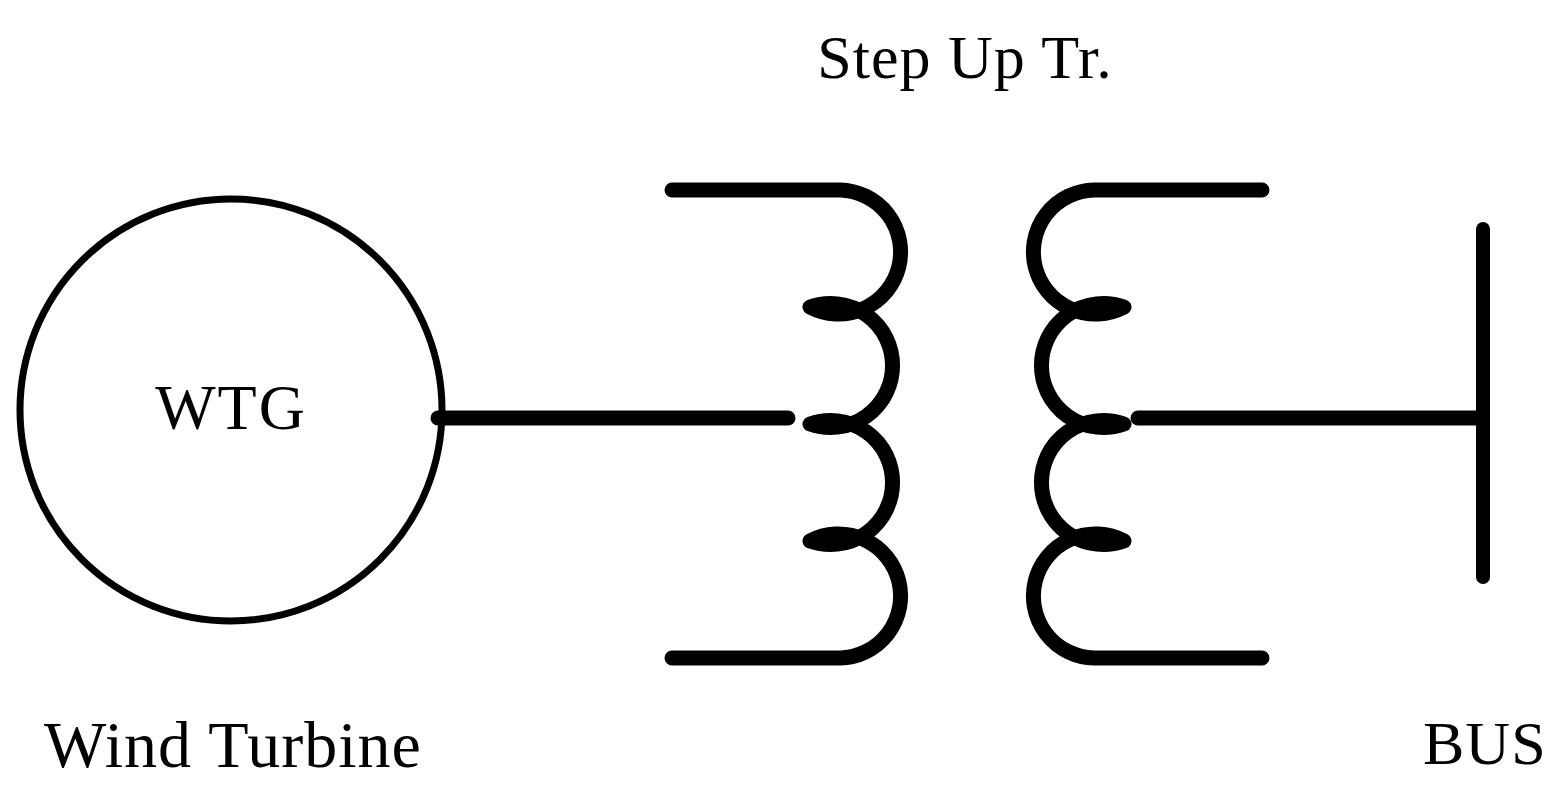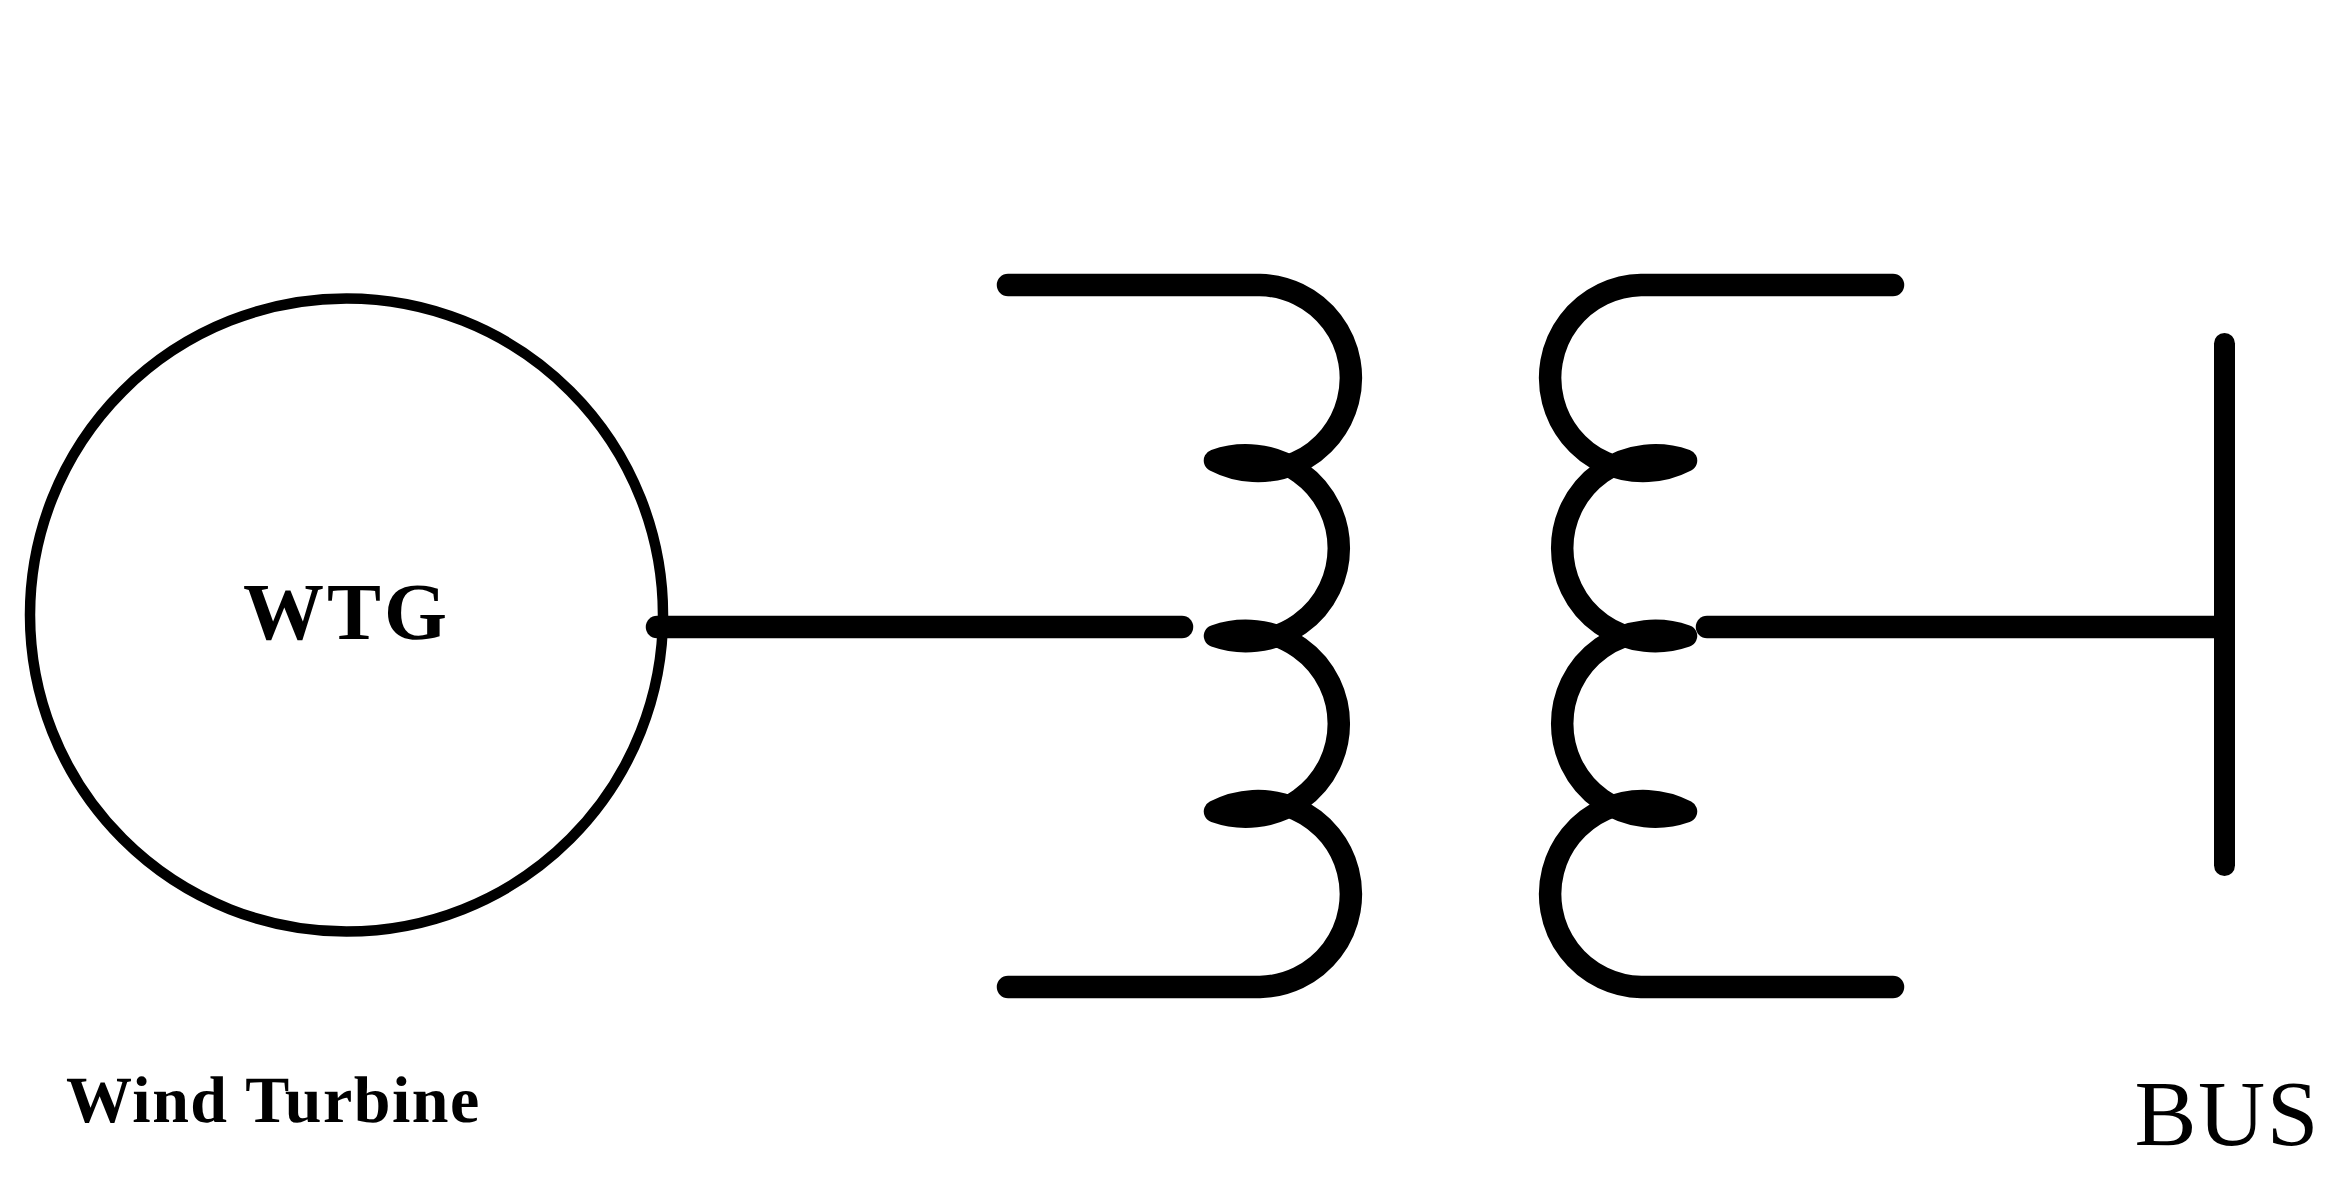--- a/index.html
+++ b/index.html
@@ -52,30 +52,29 @@
     left: 965px;
     top: 26px;
     transform: translateX(-50%);
     font-size: 62px;
     letter-spacing: 1px;
   }
   .wtg-label {
     left: 231px;
     top: 408px;
     transform: translate(-50%, -50%);
-    font-size: 54px;
-    font-weight: 700;
+    font-size: 64px;
+    font-weight: 400;
     letter-spacing: 2px;
   }
   .generator-caption {
     left: 44px;
     top: 712px;
-    font-size: 44px;
+    font-size: 66px;
     letter-spacing: 1px;
-    font-weight: bold;
   }
   .bus-caption {
     left: 1423px;
     top: 712px;
     font-size: 62px;
     letter-spacing: 1px;
     text-align: right;
   }
 </style>
 </head>
@@ -101,20 +100,21 @@
              A 62 62 0 1 0 1124 424
              A 62 62 0 1 0 1124 541
              A 62 62 0 1 0 1094 658
              H 1262"></path>
 
     <path class="ink wire" d="M 1138 418 H 1477"></path>
 
     <path class="ink busbar" d="M 1483 229 V 577"></path>
   </svg>
 
+  <div class="label title-label">Step Up Tr.</div>
 
   <div class="label wtg-label">WTG</div>
 
   <div class="label generator-caption">Wind Turbine</div>
 
   <div class="label bus-caption">BUS</div>
 
 </div>
 
 </body></html>

